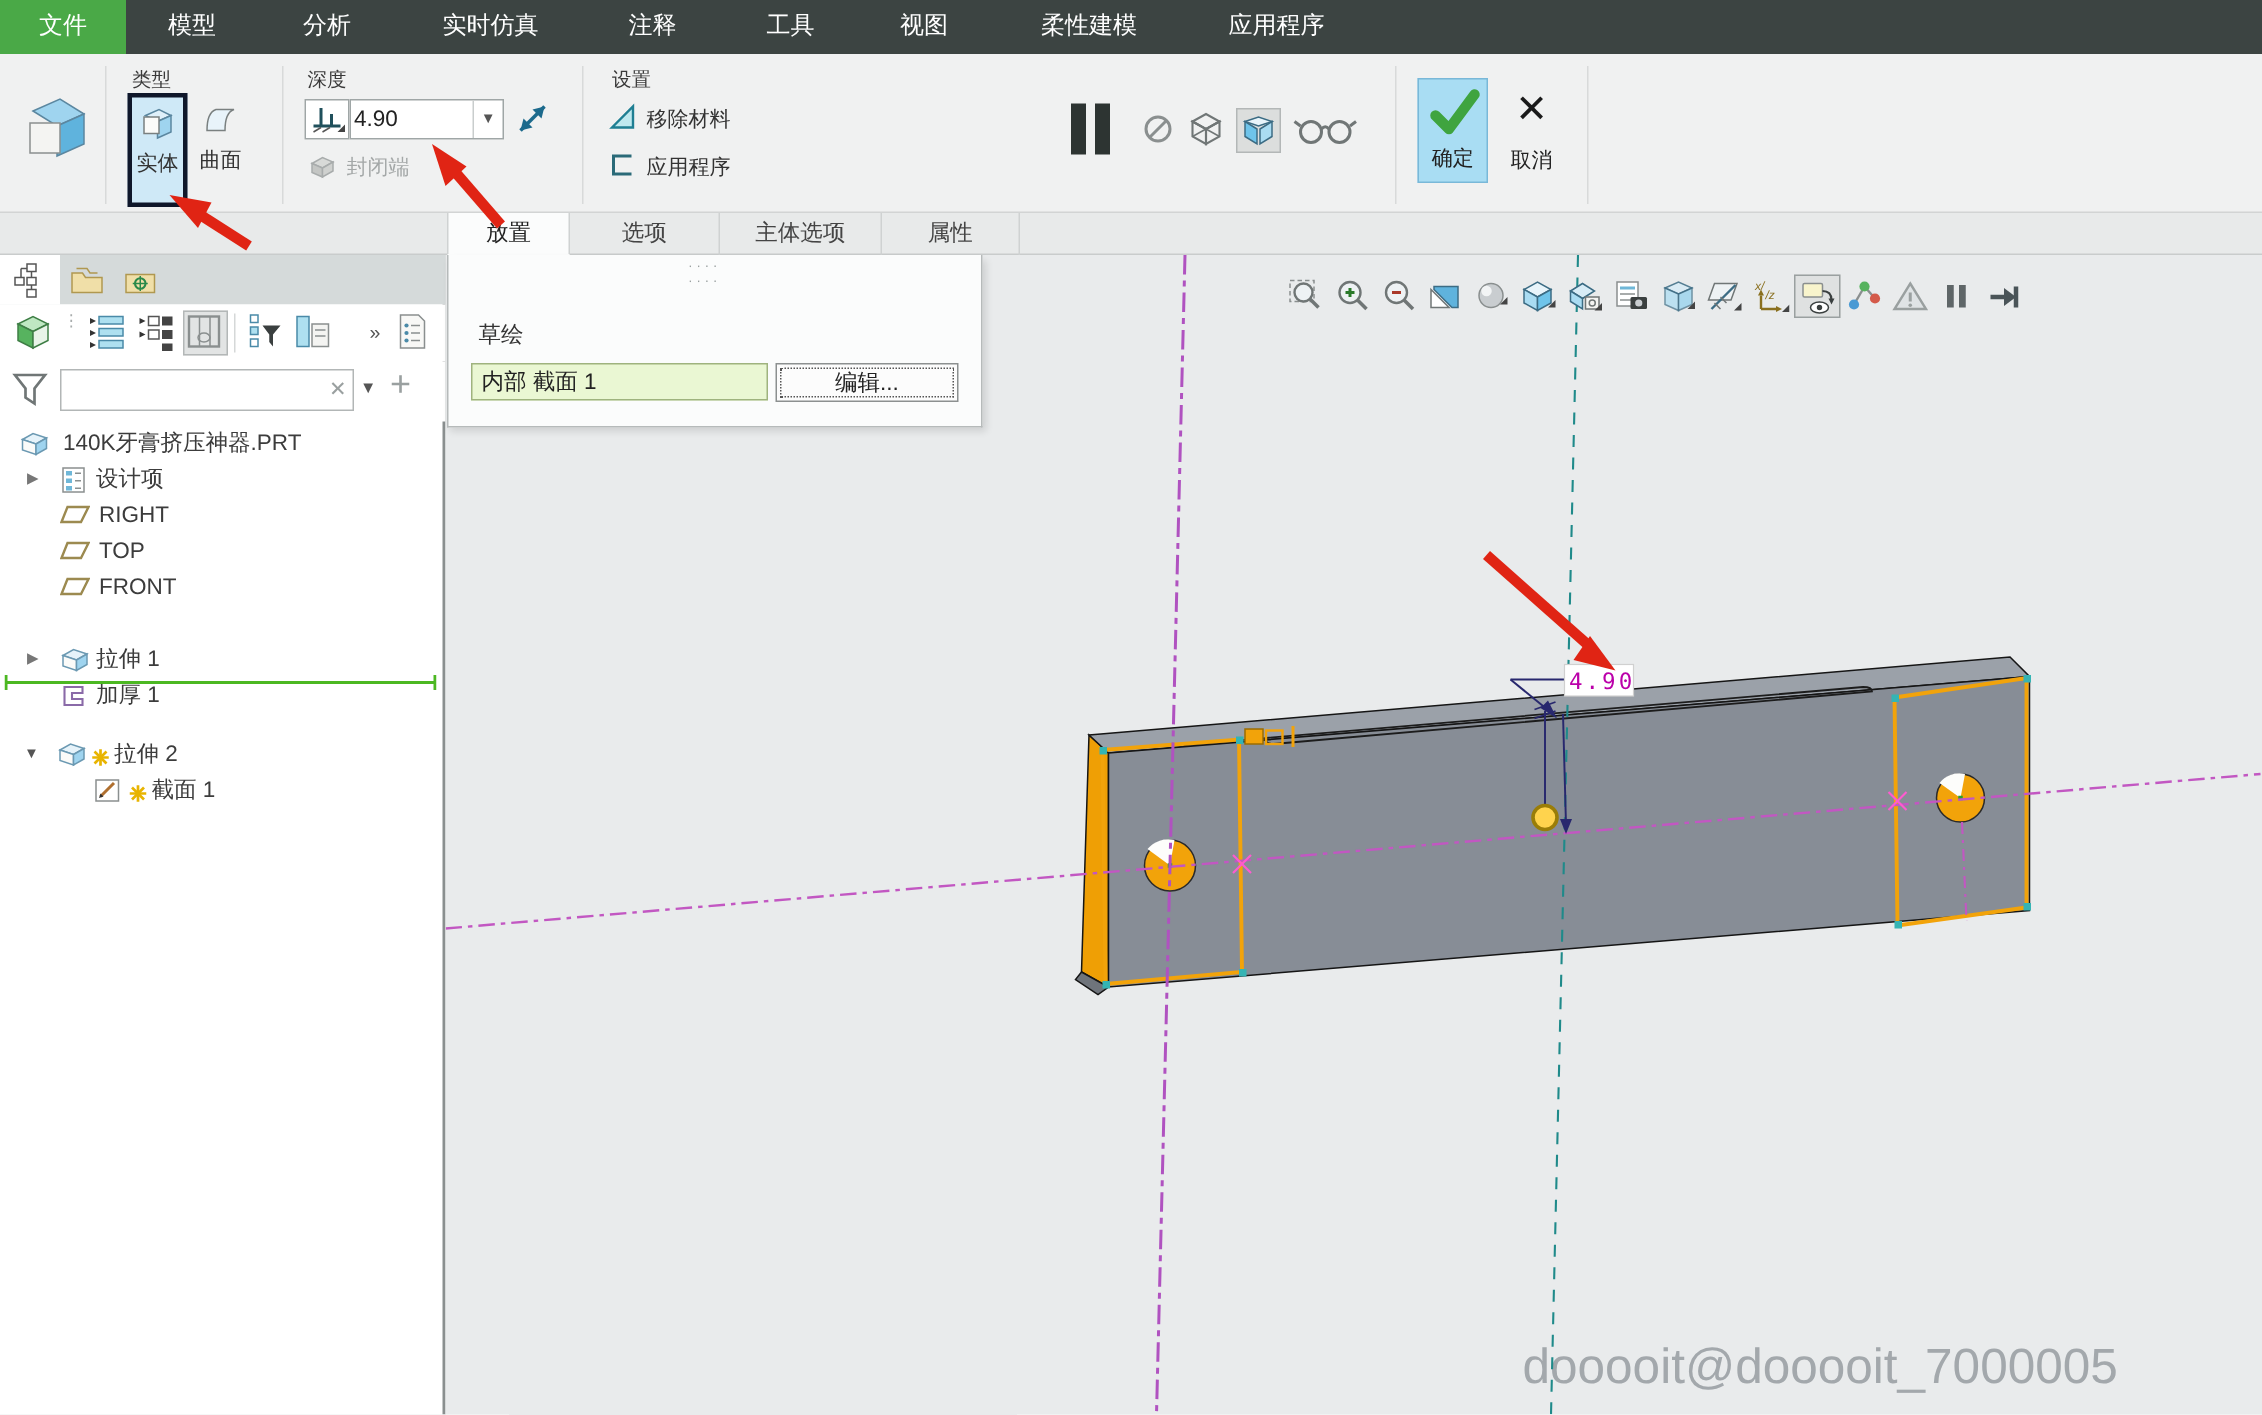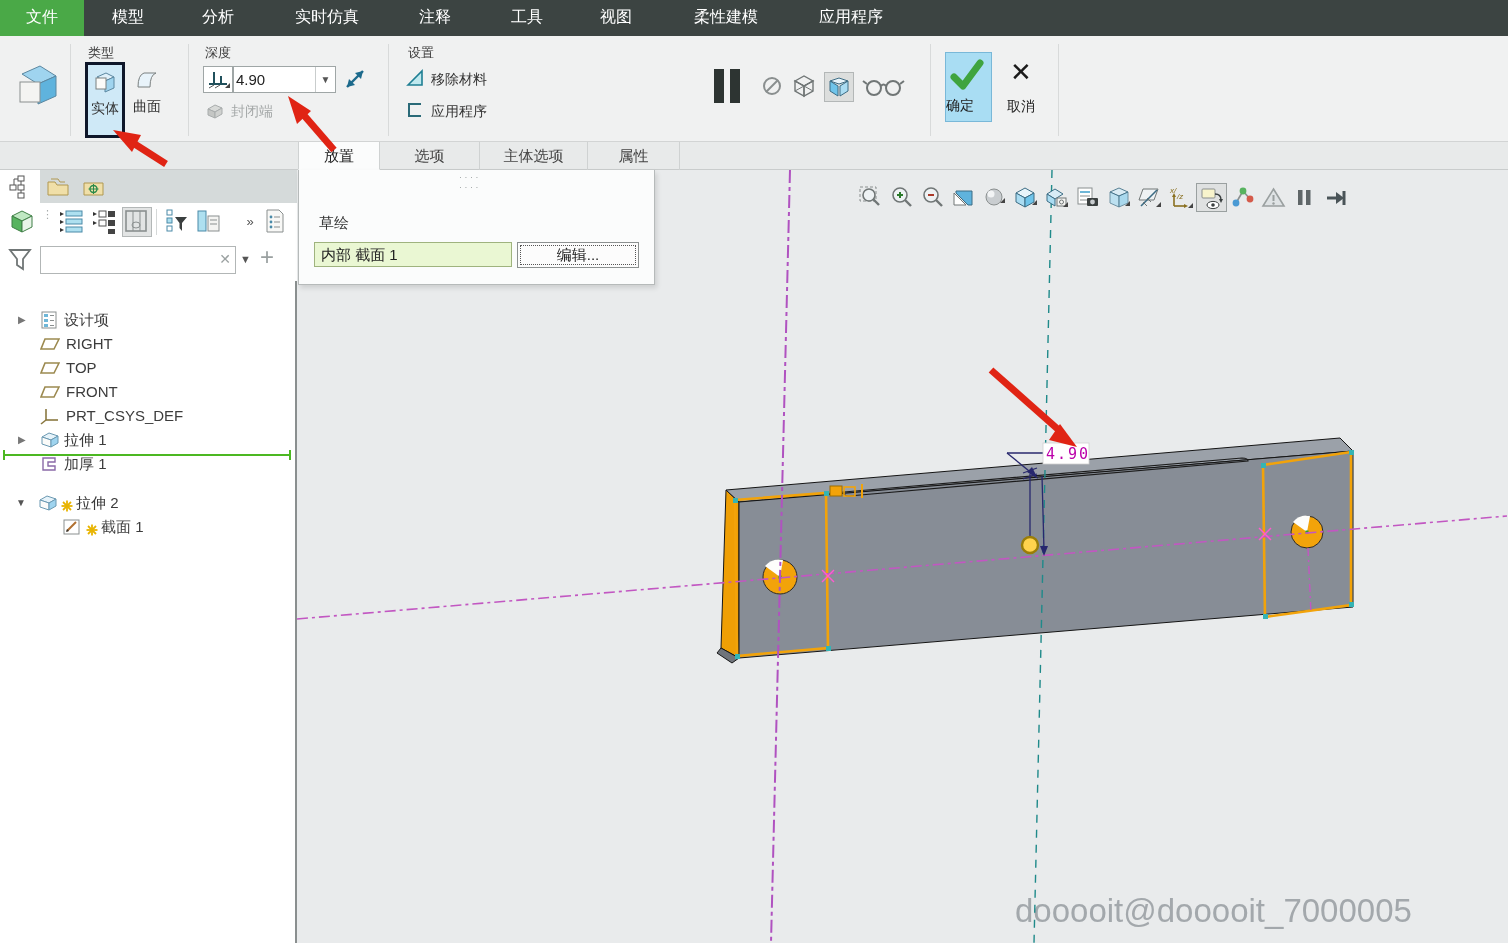--- a/index.html
+++ b/index.html
@@ -35,21 +35,21 @@
   .flip-btn { position:absolute; left:340px; top:28px; width:30px; height:30px; cursor:pointer; }
   .capped { position:absolute; left:205px; top:66px; color:#a4a8a8; font-size:14px; cursor:default; }
   .setitem { position:absolute; font-size:14px; color:#333; cursor:pointer; }
   .setitem svg, .capped svg { vertical-align:-4px; margin-right:6px; }
 
   .pausebtn { position:absolute; left:710px; top:33px; width:36px; height:36px; cursor:pointer; }
   .pausebtn i { position:absolute; top:0; width:10px; height:34px; background:#2d3432; }
   .midbtn { position:absolute; top:36px; width:30px; height:30px; cursor:pointer; }
   .midbtn.pressed { background:#dcdedd; border:1px solid #b3b7b7; }
   .okbtn { position:absolute; left:945px; top:16px; width:47px; height:70px; background:#a9ddf3;
-           border:1px solid #79b8d8; font-size:14px; color:#222; cursor:pointer; }
+           border:1px solid #79b8d8; text-align:center; font-size:14px; color:#222; cursor:pointer; }
   .cancelbtn { position:absolute; left:999px; top:16px; width:44px; height:70px; text-align:center;
                font-size:14px; color:#222; cursor:pointer; }
   .okbtn .lbl, .cancelbtn .lbl { position:absolute; bottom:6px; width:100%; left:0; }
   .xglyph { font-size:26px; font-weight:bold; color:#1a1a1a; line-height:40px; }
 
   
   .ptabrow { position:absolute; left:0; top:142px; width:1508px; height:28px; background:#e8eaea;
              border-bottom:1px solid #c9cccc; }
   .ptab { position:absolute; top:0; height:28px; line-height:28px; text-align:center; font-size:15px;
           color:#444; border-right:1px solid #cfd2d2; cursor:pointer; }
@@ -371,20 +371,30 @@
       <div class="search-input-wrap">
         <input class="search-input" style="">
         <span class="search-clear">✕</span>
       </div>
       <span class="search-drop">▼</span>
       <span class="search-add">+</span>
     </div>
 
     <div class="tree">
 
+      <div class="trow" style="top:2px">
+        <span class="ticon" style="left:13px">
+          <svg width="20" height="18" viewBox="0 0 20 18">
+            <polygon points="2,6 9,2 18,5 11,9" fill="#e6f3fa" stroke="#6b99b2"></polygon>
+            <polygon points="2,6 11,9 11,16 2,13" fill="#fbfbf9" stroke="#6b99b2"></polygon>
+            <polygon points="18,5 11,9 11,16 18,12" fill="#9fd4ef" stroke="#6b99b2"></polygon>
+          </svg>
+        </span>
+        <span class="tlabel" style="left:42px">140K牙膏挤压神器.PRT</span>
+      </div>
 
       <div class="trow" style="top:26px">
         <span class="exp">▶</span>
         <span class="ticon" style="left:40px">
           <svg width="18" height="18" viewBox="0 0 18 18">
             <rect x="2" y="1" width="14" height="16" fill="#fff" stroke="#8a8f8f"></rect>
             <rect x="4" y="3" width="4" height="3" fill="#6fb7d8"></rect>
               <line x1="10" y1="4.5" x2="14" y2="4.5" stroke="#8a8f8f"></line>
             <rect x="4" y="8" width="4" height="3" fill="#6fb7d8"></rect>
               <line x1="10" y1="9.5" x2="14" y2="9.5" stroke="#8a8f8f"></line>
@@ -415,30 +425,20 @@
 
       <div class="trow" style="top:74px">
         <span class="ticon" style="left:40px">
           <svg width="20" height="16" viewBox="0 0 20 16">
               <polygon points="5,3 19,3 14,13 1,13" fill="none" stroke="#9c8a50" stroke-width="1.6"></polygon>
             </svg>
         </span>
         <span class="tlabel" style="left:66px">TOP</span>
       </div>
 
-      <div class="trow" style="top:122px">
-        <span class="ticon" style="left:40px">
-          <svg width="20" height="18" viewBox="0 0 20 18">
-            <line x1="6" y1="2" x2="6" y2="13" stroke="#8a7840" stroke-width="1.6"></line>
-            <line x1="6" y1="13" x2="18" y2="13" stroke="#8a7840" stroke-width="1.6"></line>
-            <line x1="6" y1="13" x2="1" y2="17" stroke="#8a7840" stroke-width="1.6"></line>
-          </svg>
-        </span>
-        <span class="tlabel" style="left:66px">PRT_CSYS_DEF</span>
-      </div>
 
       <div class="trow" style="top:146px">
         <span class="exp">▶</span>
         <span class="ticon" style="left:40px">
           <svg width="20" height="18" viewBox="0 0 20 18">
             <polygon points="2,6 9,2 18,5 11,9" fill="#e6f3fa" stroke="#6b99b2"></polygon>
             <polygon points="2,6 11,9 11,16 2,13" fill="#fbfbf9" stroke="#6b99b2"></polygon>
             <polygon points="18,5 11,9 11,16 18,12" fill="#9fd4ef" stroke="#6b99b2"></polygon>
           </svg>
         </span>

